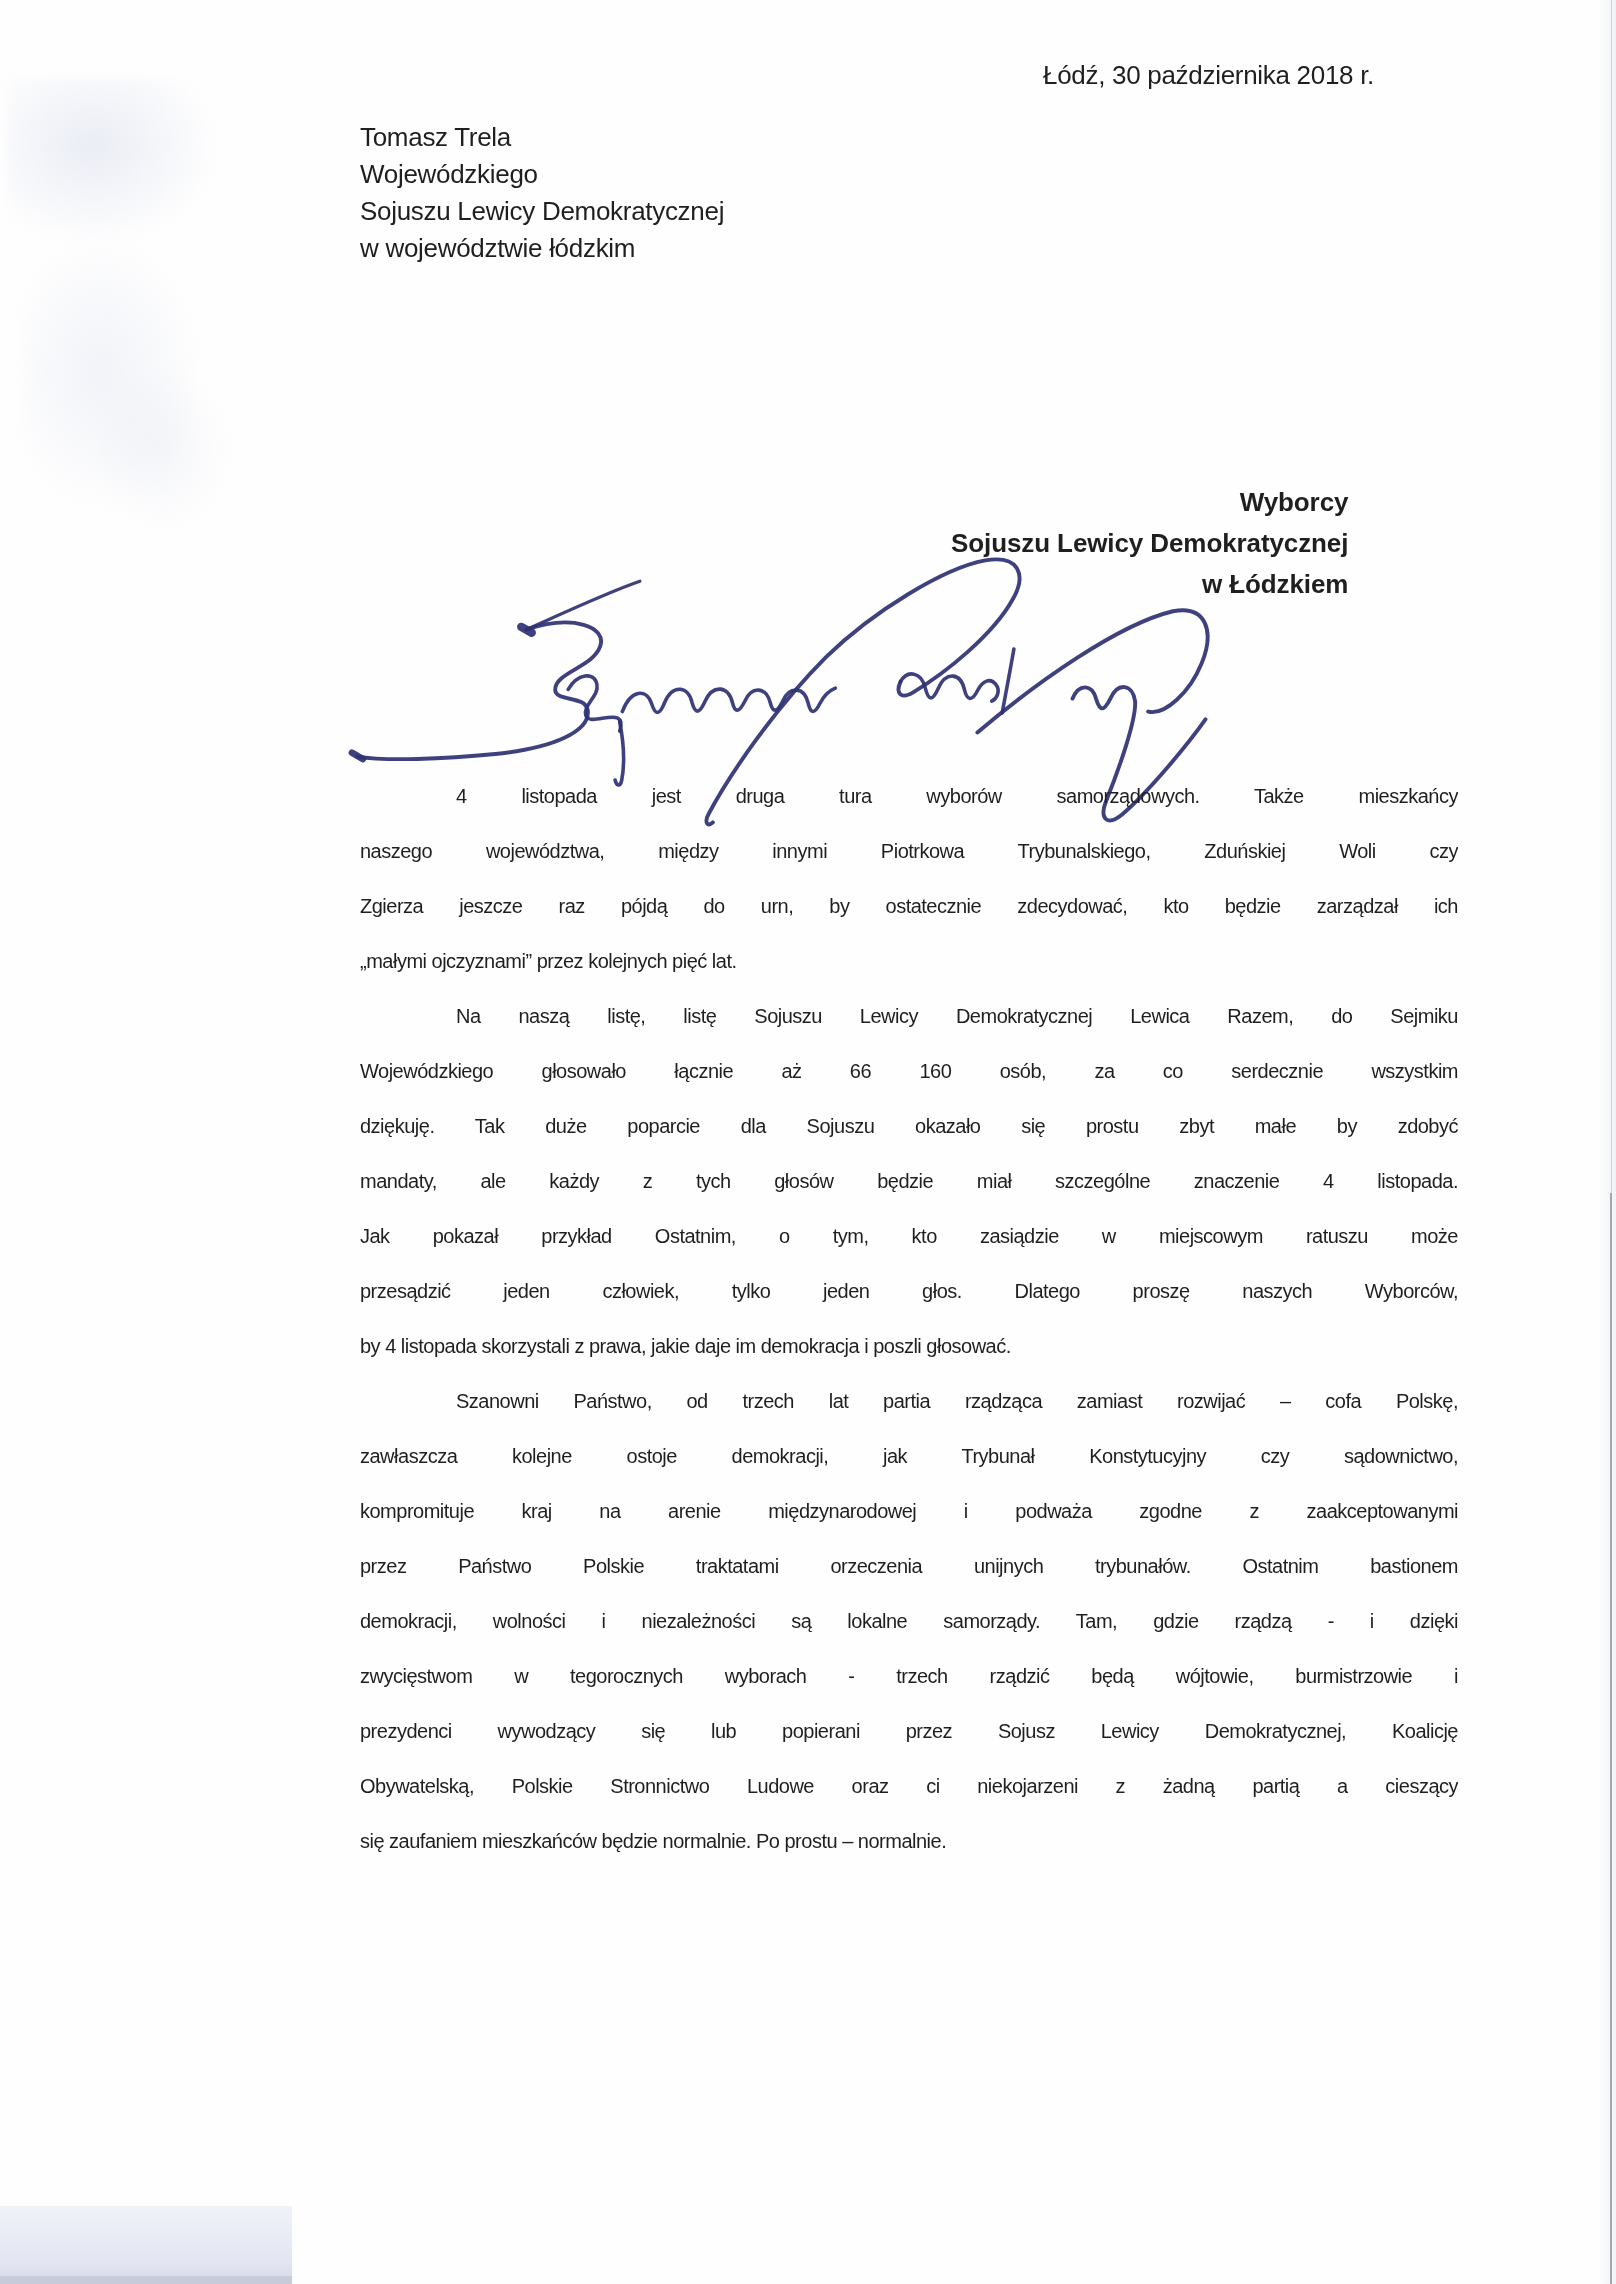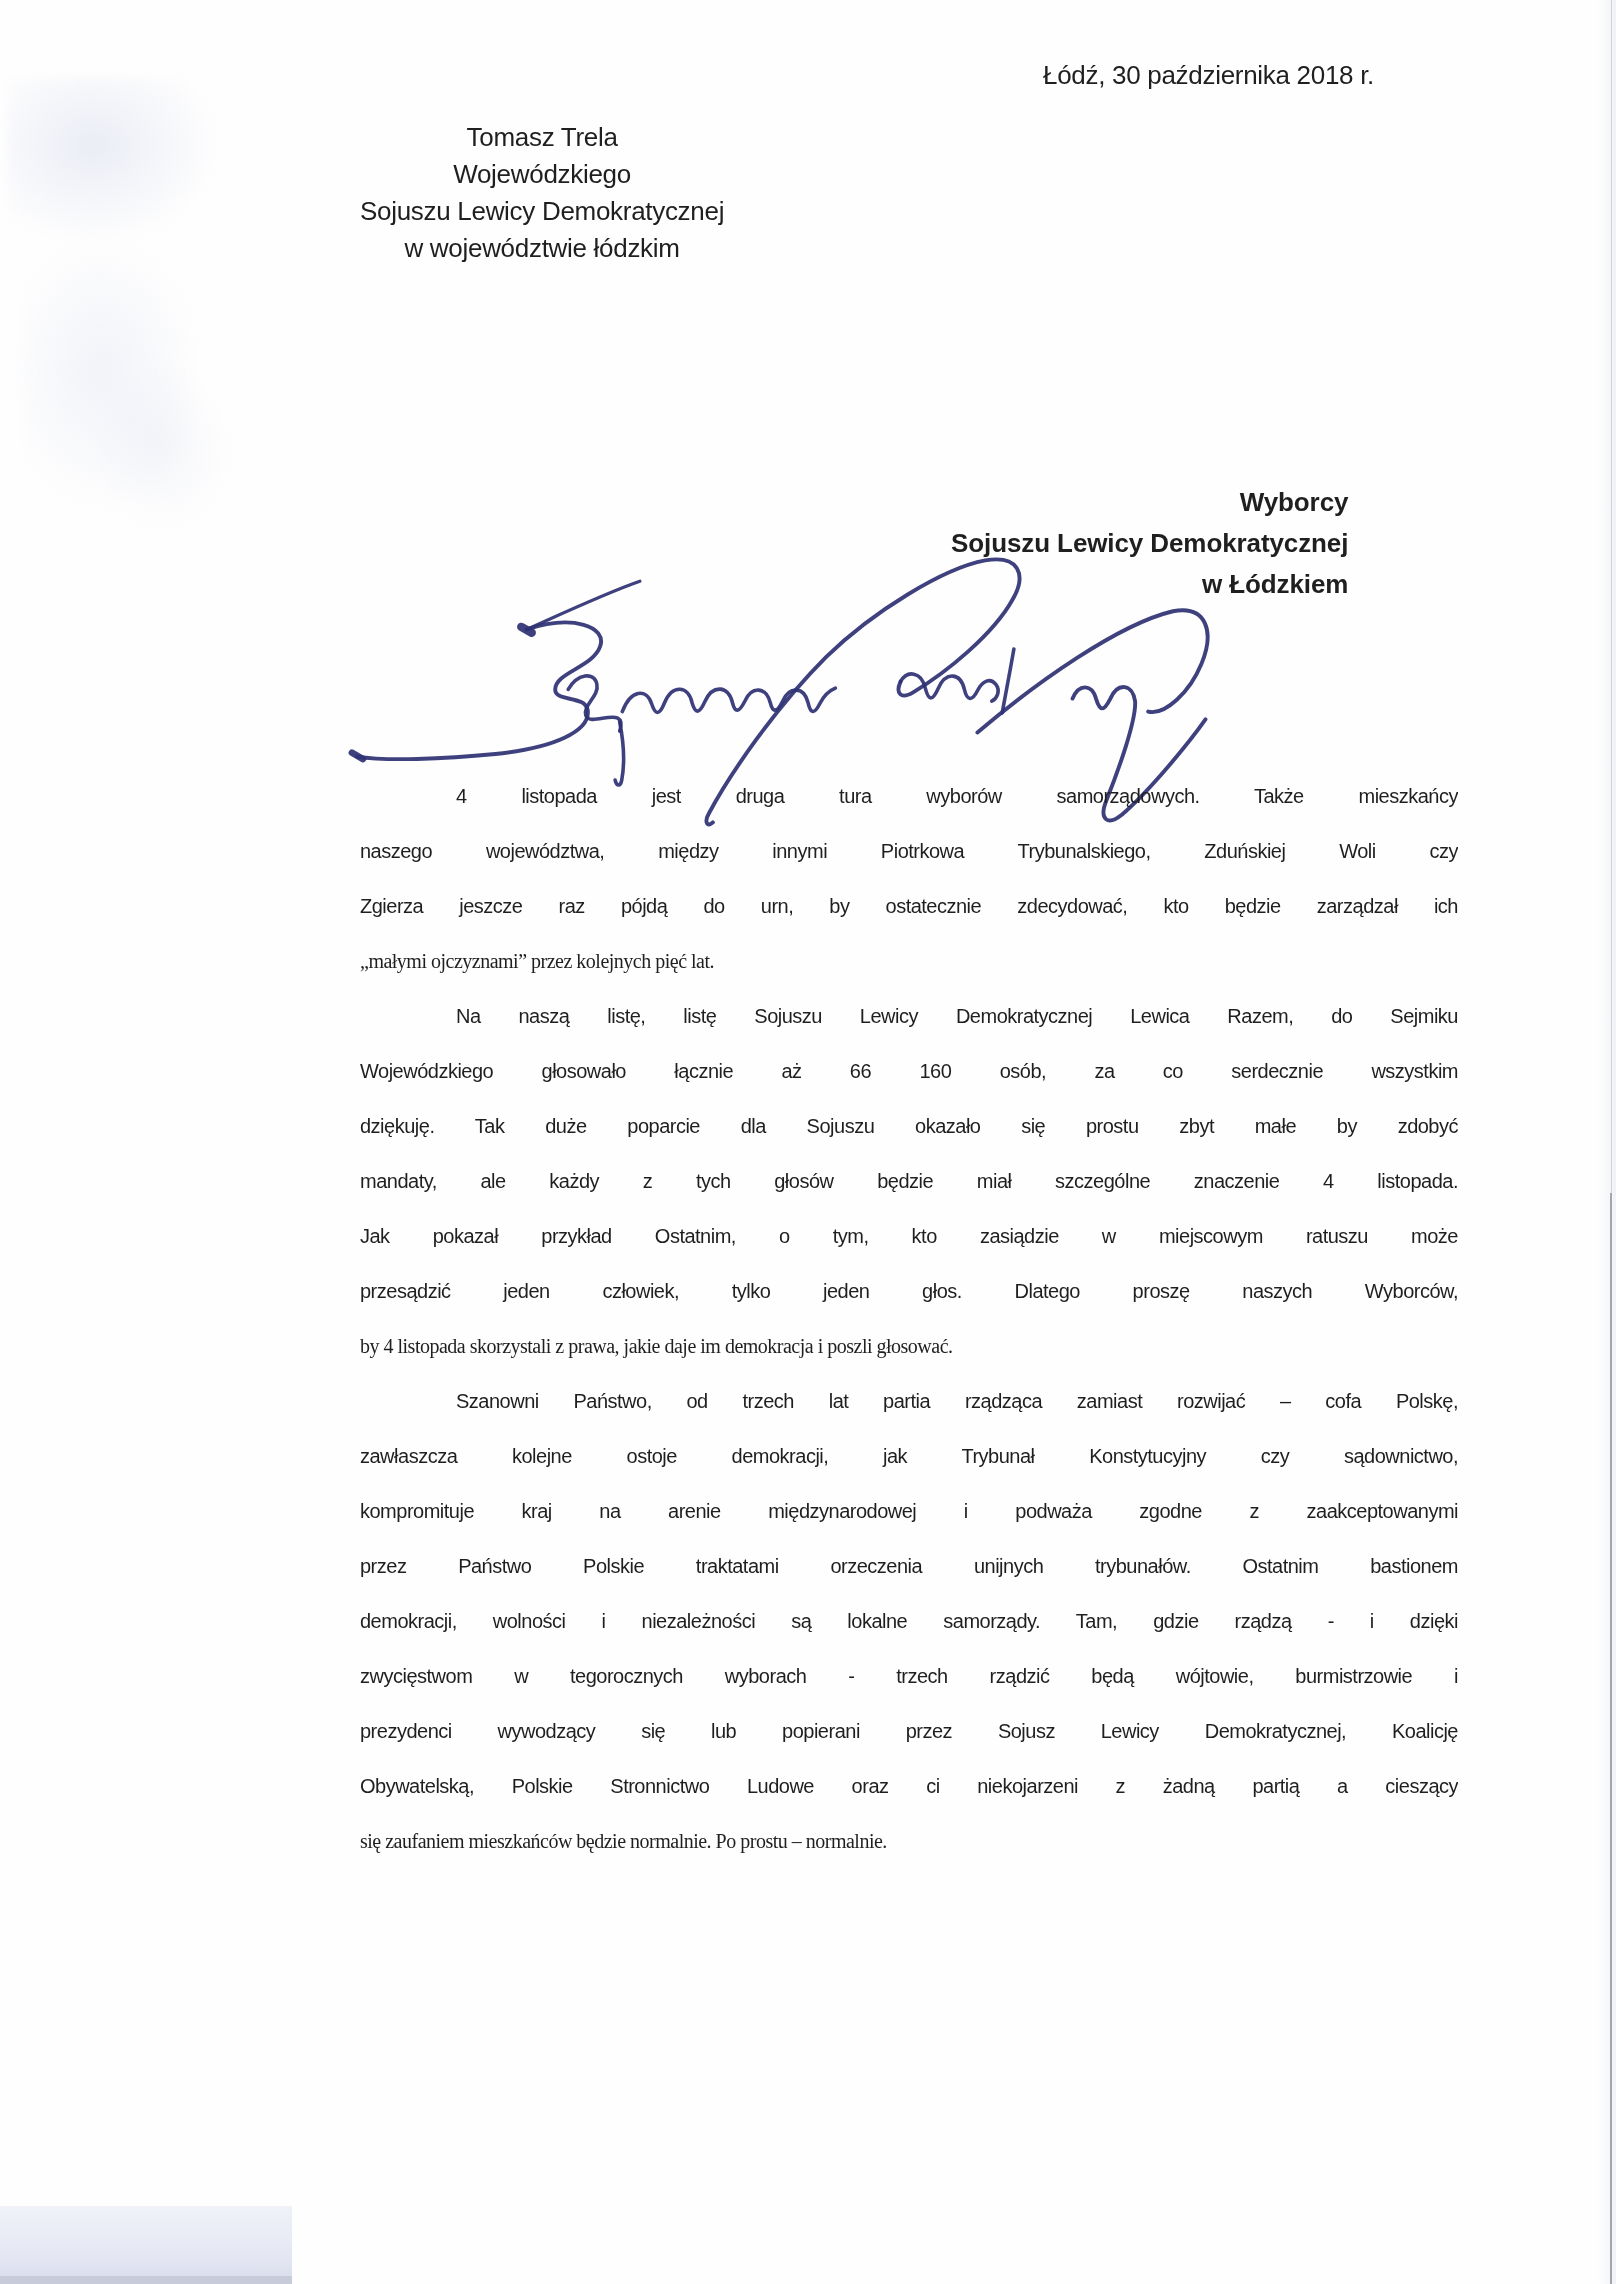--- a/index.html
+++ b/index.html
@@ -13,21 +13,21 @@
   }
   
   #date-line{
     position:absolute;left:1043px;top:60px;width:261px;
     font-size:26px;letter-spacing:-0.3px;white-space:nowrap;
   }
   #sender-block{
     position:absolute;left:360px;top:119px;
     font-size:26px;letter-spacing:-0.3px;
   }
-  #sender-block .addr-line{height:37px;line-height:37px;white-space:nowrap;text-align:center;}
+  #sender-block .addr-line{height:37px;line-height:37px;white-space:nowrap;}
   #recipient-block{
     position:absolute;left:951px;top:482px;
     font-size:26px;font-weight:700;letter-spacing:-0.1px;
   }
   #recipient-block .addr-line{height:41px;line-height:41px;white-space:nowrap;text-align:right;}
   
   #signature{
     position:absolute;left:0;top:0;width:1616px;height:2284px;
     pointer-events:none;
   }
@@ -39,21 +39,21 @@
   #body-text{
     position:absolute;left:360px;top:769px;width:1098px;
   }
   .body-line{
     height:55px;line-height:55px;
     font-size:20px;letter-spacing:-0.5px;
     text-align:justify;text-align-last:justify;
     overflow:hidden;
   }
   .para-first{text-indent:96px;}
-  .para-last{text-align-last:left;font-family:Liberation Serif, serif;}
+  .para-last{text-align-last:left;}
   
   .smudge{position:absolute;filter:blur(4.6px);pointer-events:none;}
   #smudge-tl1{left:6.5px;top:78px;width:215px;height:169px;
     background:radial-gradient(ellipse at 40% 40%,rgba(190,198,226,.30),rgba(190,198,226,0) 70%);}
   #smudge-tl2{left:19.5px;top:235px;width:182px;height:274px;
     background:radial-gradient(ellipse at 45% 50%,rgba(198,205,230,.22),rgba(198,205,230,0) 72%);}
   #smudge-tl3{left:91px;top:365px;width:143px;height:169px;
     background:radial-gradient(ellipse,rgba(200,206,228,.16),rgba(200,206,228,0) 70%);}
   #bottom-left-patch{
     position:absolute;left:0;top:2206px;width:292px;height:78px;

